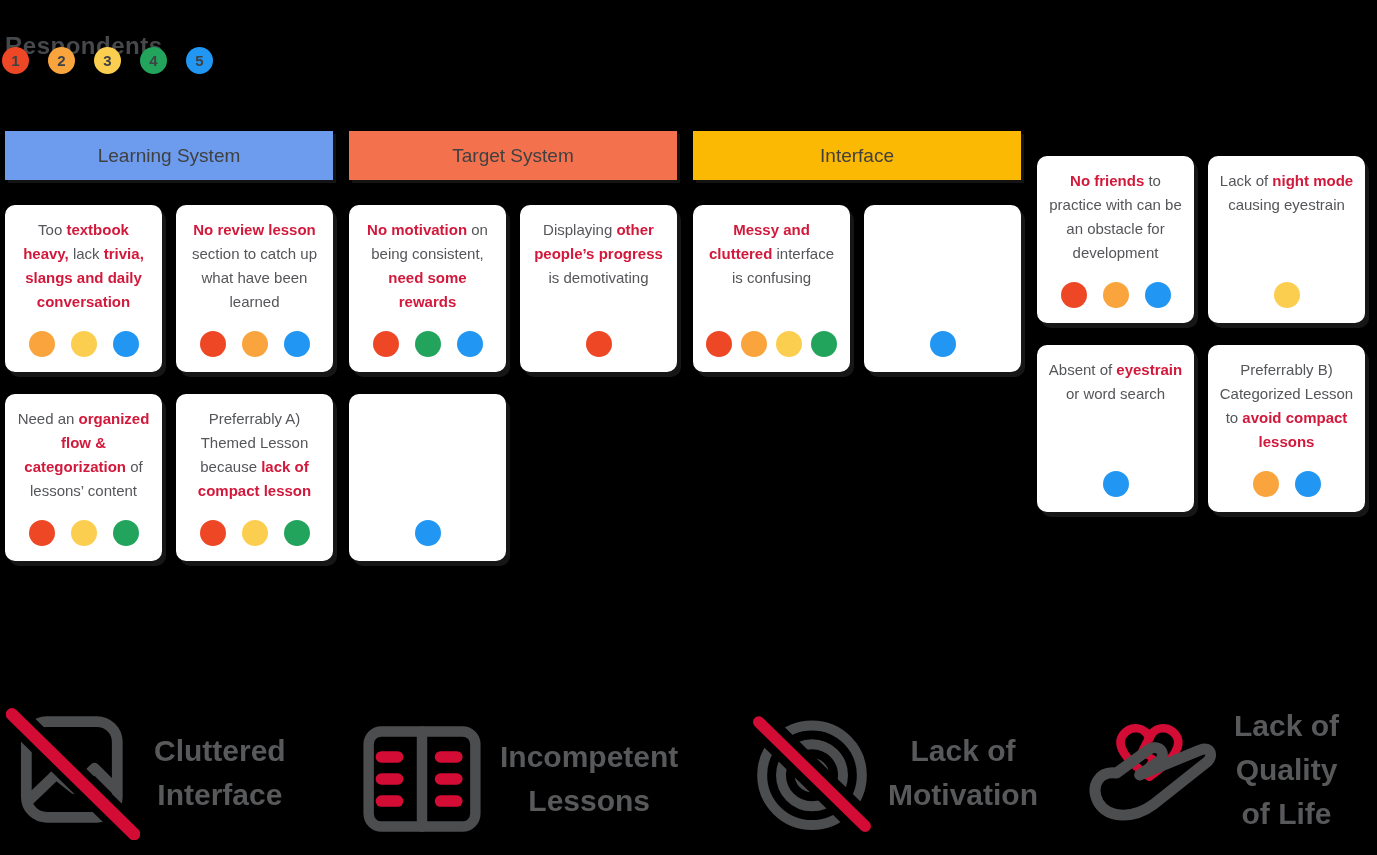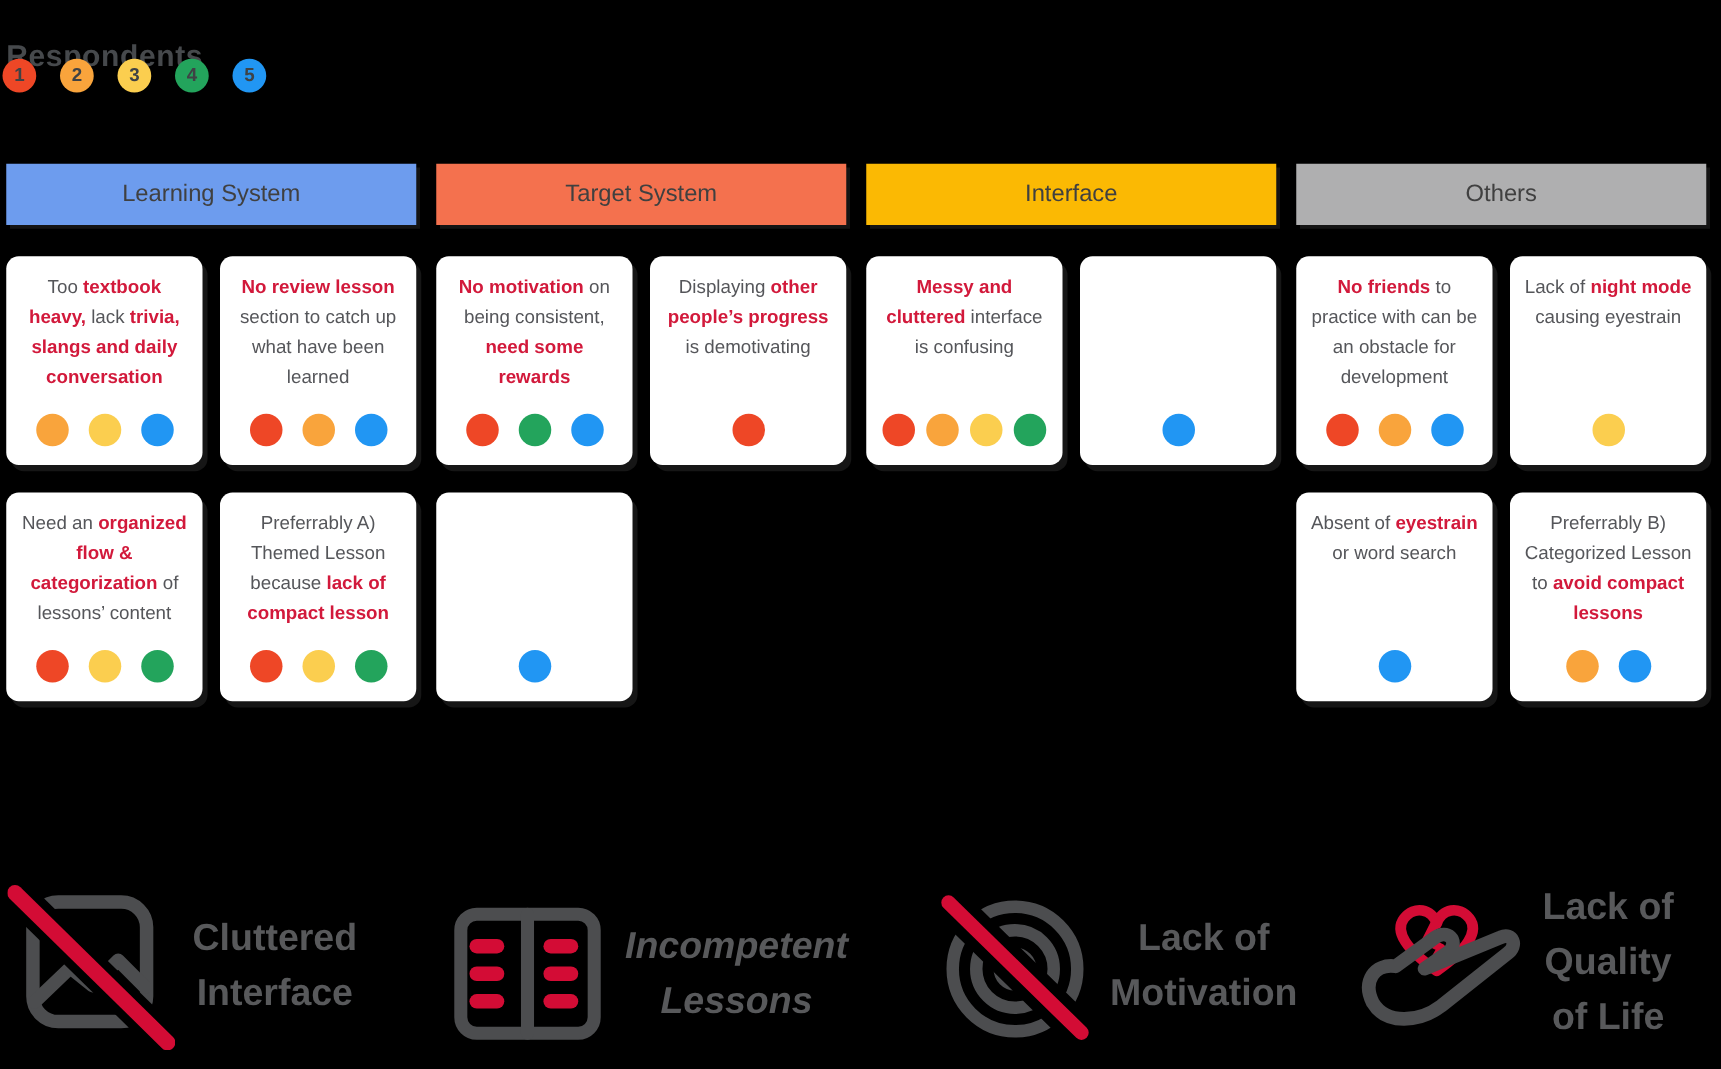--- a/index.html
+++ b/index.html
@@ -39,21 +39,21 @@
   .card-text{
     margin:0;font-size:15px;line-height:24px;text-align:center;
     color:var(--text-gray,#55565A);
   }
   .card-text .hl{color:var(--text-red,#D2193B);font-weight:bold;}
   .dots{margin-top:auto;display:flex;gap:16px;}
   .dots.tight{gap:9px;}
   .dot{width:26px;height:26px;border-radius:50%;}
   .footer-item{position:absolute;display:flex;align-items:center;gap:14px;height:148px;}
   .fi-0{left:6px;top:699px;}
-  .fi-1{left:358px;top:705px;font-style:italic;}
+  .fi-1{left:358px;top:705px;}
   .fi-2{left:750px;top:699px;}
   .fi-3{left:1080px;top:696px;}
   .footer-label{
     font-size:30px;font-weight:bold;color:#58595B;line-height:44px;text-align:center;
   }
   .icon-wrap svg{display:block;}
   .st-gray{stroke:var(--icon-gray,#4C4D4F);fill:none;stroke-width:9;stroke-linecap:round;stroke-linejoin:round;}
   .fl-gray{fill:var(--icon-gray,#4C4D4F);}
   .fl-red{fill:var(--icon-red,#D30C35);}
   .st-red{stroke:var(--icon-red,#D30C35);fill:none;stroke-linecap:round;stroke-linejoin:round;}
@@ -163,23 +163,20 @@
             <div class="card">
               <div class="dots">
                 <span class="dot" style="background: rgb(33, 150, 243);"></span>
               </div>
             </div>
           </div>
           <div class="row"></div>
         </div>
       </div>
       <div class="column">
-        <div class="col-header" style="background: rgb(175, 175, 176);">
-          <span>Others</span>
-        </div>
         <div class="rows">
           <div class="row">
             <div class="card">
               <p class="card-text"><span class="hl">No friends</span><span> to practice with can be an obstacle for development</span></p>
               <div class="dots">
                 <span class="dot" style="background: rgb(238, 71, 38);"></span>
                 <span class="dot" style="background: rgb(249, 164, 60);"></span>
                 <span class="dot" style="background: rgb(33, 150, 243);"></span>
               </div>
             </div>

